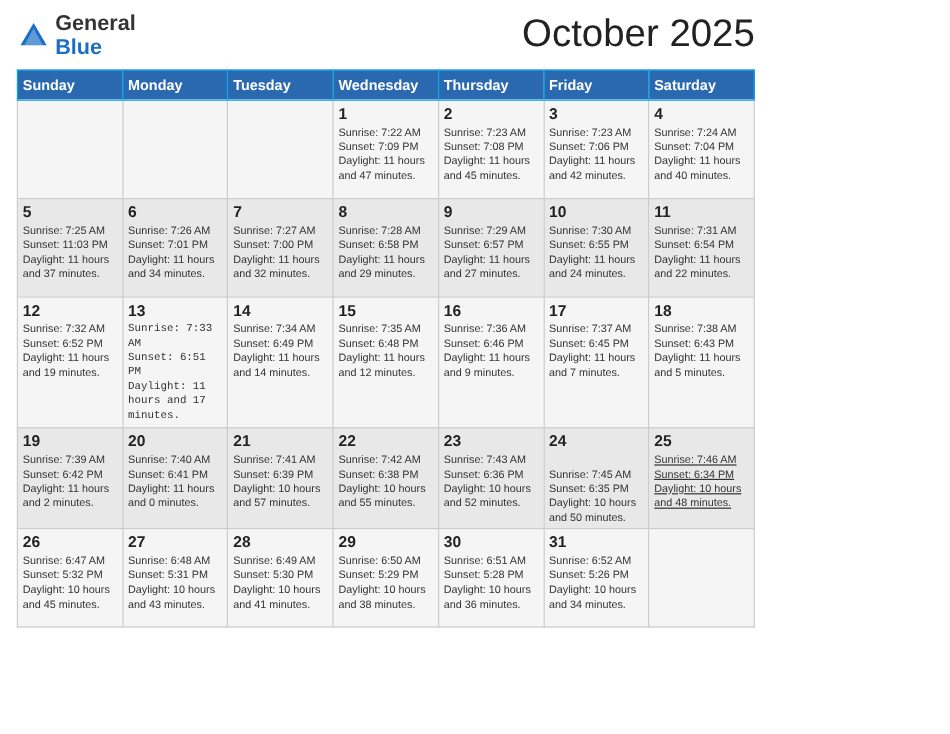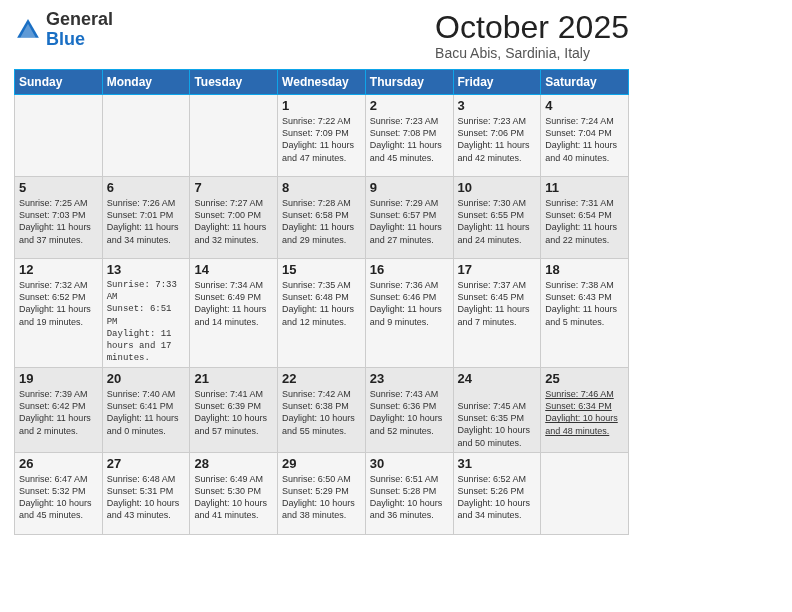--- a/index.html
+++ b/index.html
@@ -32,21 +32,21 @@
       font-weight: bold;
       line-height: 1.1;
     }
     .logo-general { color: #333; }
     .logo-blue { color: #1a6fc4; }
     .logo-icon {
       width: 28px;
       height: 28px;
     }
     .title-block {
-      text-align: left;
+      text-align: center;
     }
     .month-title {
       font-size: 32px;
       font-weight: 300;
       color: #222;
       line-height: 1.1;
     }
     .subtitle {
       font-size: 14px;
       color: #555;
@@ -105,21 +105,20 @@
         <polygon points="18,4 32,28 4,28" fill="#1a6fc4"></polygon>
         <polygon points="18,10 28,28 8,28" fill="#fff" opacity="0.3"></polygon>
       </svg>
       <div class="logo-text">
         <span class="logo-general">General</span><br>
         <span class="logo-blue">Blue</span>
       </div>
     </div>
     <div class="title-block">
       <div class="month-title">October 2025</div>
-      <div class="subtitle">Bacu Abis, Sardinia, Italy</div>
     </div>
   </div>
 
   <table>
     <thead>
       <tr>
       <th>Sunday</th>
           <th>Monday</th>
           <th>Tuesday</th>
           <th>Wednesday</th>
@@ -155,21 +154,21 @@
             <span class="day-num">4</span>
             <div class="cell-info" style="white-space: pre-line;">Sunrise: 7:24 AM
 Sunset: 7:04 PM
 Daylight: 11 hours and 40 minutes.</div>
           </td>
         </tr>
         <tr>
           <td>
             <span class="day-num">5</span>
             <div class="cell-info" style="white-space: pre-line;">Sunrise: 7:25 AM
-Sunset: 7:03 PM
+Sunset: 11:03 PM
 Daylight: 11 hours and 37 minutes.</div>
           </td>
           <td>
             <span class="day-num">6</span>
             <div class="cell-info" style="white-space: pre-line;">Sunrise: 7:26 AM
 Sunset: 7:01 PM
 Daylight: 11 hours and 34 minutes.</div>
           </td>
           <td>
             <span class="day-num">7</span>

